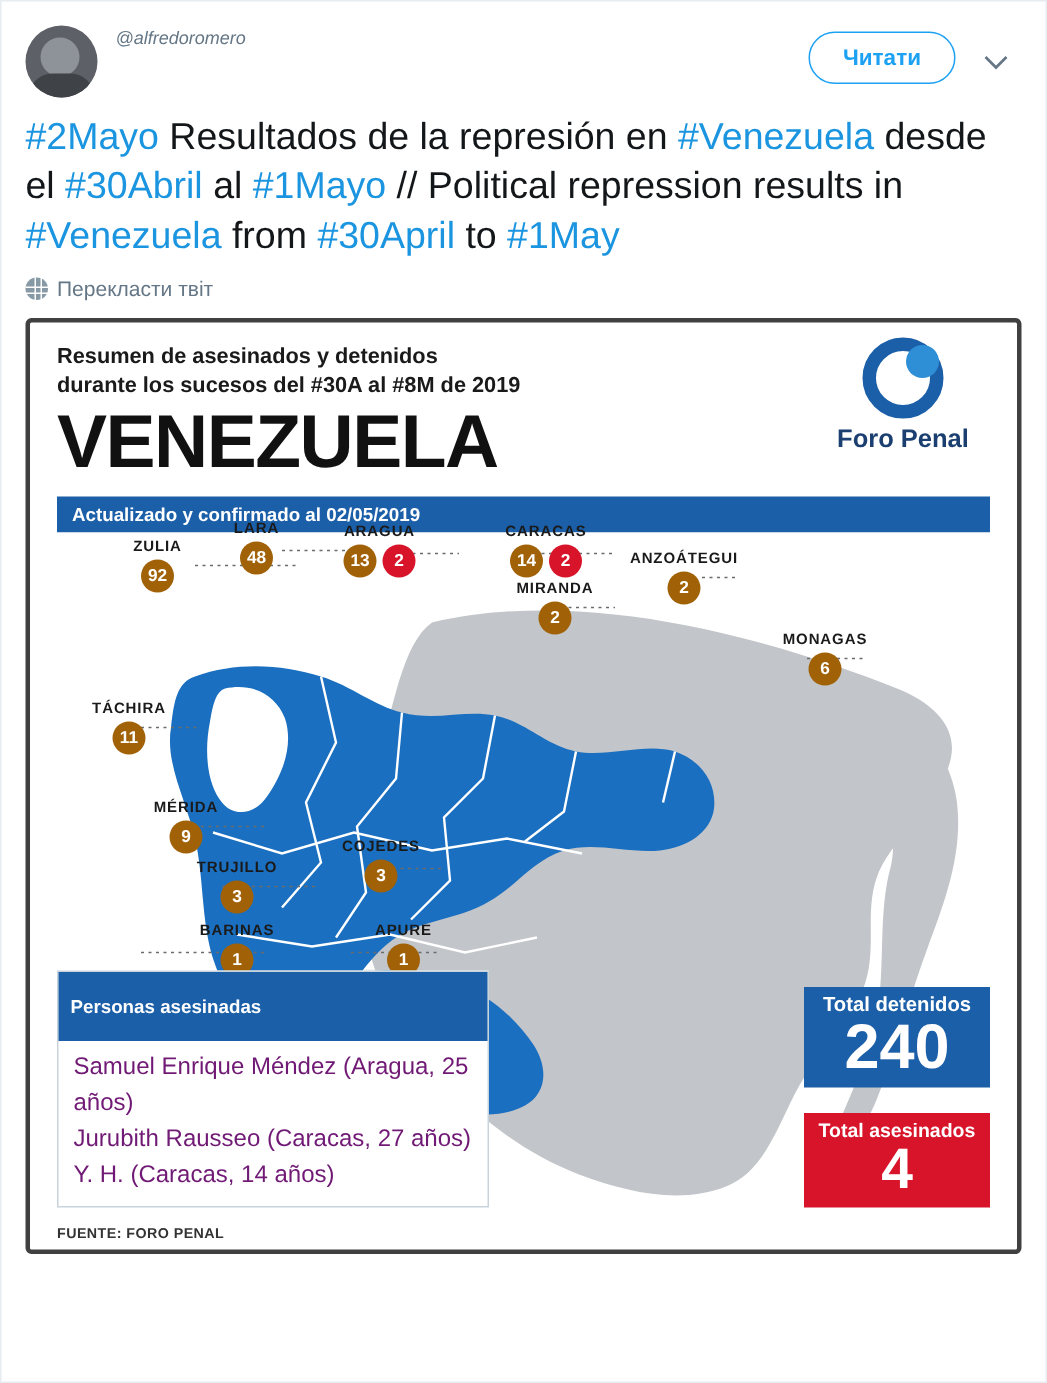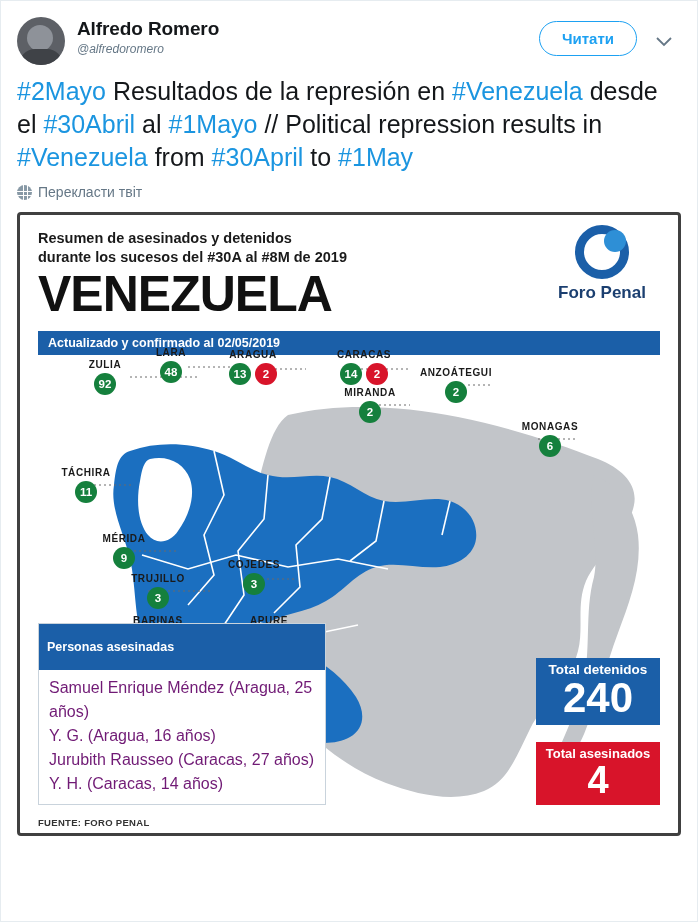--- a/index.html
+++ b/index.html
@@ -143,21 +143,21 @@
   .lbl{
     position:absolute;text-align:center;
   }
   .lbl .nm{
     font-size:10px;font-weight:bold;color:#1a1a1a;letter-spacing:.6px;
     white-space:nowrap;
   }
   .pills{display:flex;justify-content:center;gap:4px;margin-top:3px;}
   .pill{
     width:22px;height:22px;border-radius:50%;
-    background:#15803d;color:#fff;
+    background:#a16207;color:#fff;
     font-size:11.5px;font-weight:bold;
     display:flex;align-items:center;justify-content:center;
   }
   .pill.red{background:#d8142a;}
   
   .tot-blue{
     position:absolute;right:0;bottom:82px;width:124px;
     background:#1b5fa8;color:#fff;text-align:center;padding:4px 0 6px 0;
   }
   .tot-blue .t{font-size:13.5px;font-weight:bold;}
@@ -188,21 +188,20 @@
 <body>
 
 <div class="tweet-card">
 
   <div class="tw-header">
     <div class="avatar">
       <div class="face"></div>
       <div class="body"></div>
     </div>
     <div class="names">
-      <div class="display-name">Alfredo Romero</div>
       <div class="handle">@alfredoromero</div>
     </div>
     <button class="follow-btn">Читати</button>
     <div class="caret">
       <svg width="16" height="10" viewBox="0 0 16 10">
         <path d="M1 1 L8 8 L15 1" fill="none" stroke="#657786" stroke-width="1.8"></path>
       </svg>
     </div>
   </div>
 
@@ -389,21 +388,20 @@
       </div>
       <div class="tot-red">
         <div class="t">Total asesinados</div>
         <div class="n">4</div>
       </div>
 
       <div class="victims">
         <div class="vh">Personas asesinadas</div>
         <ul id="victims-list">
             <li>Samuel Enrique Méndez (Aragua, 25 años)</li>
-            <li>Y. G. (Aragua, 16 años)</li>
             <li>Jurubith Rausseo (Caracas, 27 años)</li>
             <li>Y. H. (Caracas, 14 años)</li>
           </ul>
       </div>
     </div>
 
     <div class="source">FUENTE: FORO PENAL</div>
   </div>
 
 </div>

